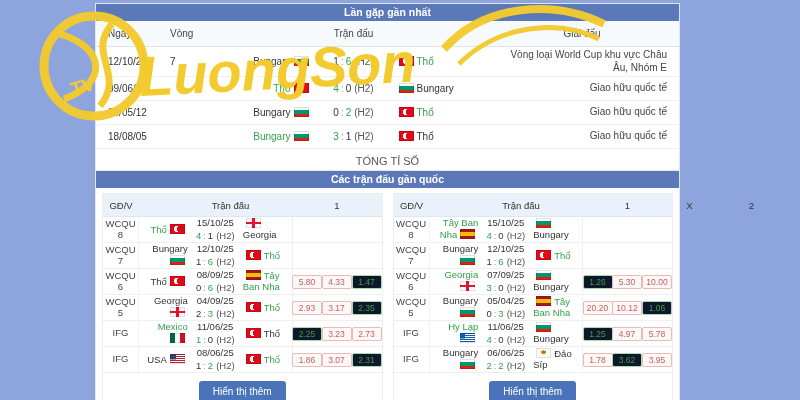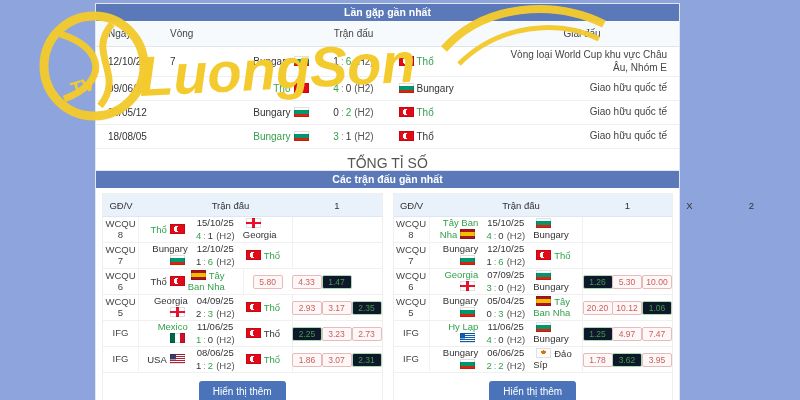--- a/index.html
+++ b/index.html
@@ -40,21 +40,21 @@
   .flag-mx{background:linear-gradient(90deg,#006847 0 33%,#fff 33% 66%,#ce1126 66%);}
   .flag-us{background-image:linear-gradient(#3c3b6e,#3c3b6e),
            repeating-linear-gradient(180deg,#b22234 0 1px,#fff 1px 2px);
            background-size:40% 55%,100% 100%;background-repeat:no-repeat,repeat;background-position:0 0,0 0;}
   .flag-gr{background-image:linear-gradient(#0d5eaf,#0d5eaf),
            repeating-linear-gradient(180deg,#0d5eaf 0 1px,#fff 1px 2px);
            background-size:36% 55%,100% 100%;background-repeat:no-repeat,repeat;background-position:0 0,0 0;}
   .flag-cy{background-image:radial-gradient(ellipse at 50% 42%,#d47600 0 22%,rgba(0,0,0,0) 23%);background-color:#fff;}
   
   .totals{padding:4px 0 6px;}
-  .totals-label{text-align:center;font-size:14px;color:#555;margin:2px 0 4px;}
+  .totals-label{text-align:center;font-size:11px;color:#555;margin:2px 0 4px;}
   .bar-row,.bar-labels{display:flex;align-items:center;padding:0 55px;}
   .bar-home{flex:0 0 52%;height:14px;line-height:14px;border-radius:2px;color:#fff;
             font-size:9.5px;text-align:center;}
   .bar-away{flex:0 0 27%;height:14px;line-height:14px;border-radius:2px;color:#fff;
             font-size:9.5px;text-align:center;}
   .bar-mid{flex:1;display:flex;align-items:center;font-size:9.5px;color:#333;}
   .bar-mid .line{flex:1;height:2px;background:#a7b2c4;}
   .bar-mid span{margin:0 5px;white-space:nowrap;}
   .bar-labels{margin-top:3px;font-size:9px;color:#444;}
   .bar-labels .bl{text-align:center;}
@@ -179,21 +179,21 @@
       <div class="bar-labels">
         <div class="bl bl-home">THỔ</div>
         <div class="bl bl-mid">HÒA</div>
         <div class="bl bl-away">BUNGARY</div>
       </div>
     </div>
   </div>
 
   <div class="card card-bottom">
     <div class="section-header">
-      <span>Các trận đấu gần nhất</span>
+      <span>Các trận đấu gần quốc</span>
     </div>
     <div class="tables">
       <div class="match-table">
         <div class="m-grid m-head">
           <div>GĐ/V</div>
           <div></div>
           <div>Trận đấu</div>
           <div></div>
           <div>1</div>
           <div>X</div>
@@ -245,20 +245,26 @@
     </div>
 
     <div class="m-grid m-row">
       <div class="c-stage">
         <span class="st1">WCQU</span>
                 <span class="st2">6</span>
       </div>
       <div class="m-home">
         <span class="t-name">Thổ</span><span class="flag flag-tr"></span>
       </div>
+      <div class="m-center">
+        <div class="m-date">08/09/25</div>
+        <div class="c-score">
+          <span class="s-h">0</span><span class="s-sep">:</span><span class="s-a win">6</span><span class="s-note">(H2)</span>
+        </div>
+      </div>
       <div class="m-away">
         <span class="flag flag-es"></span><span class="t-name win">Tây Ban Nha</span>
       </div>
       <div class="c-odd first">
                 <span class="odd odd-red">5.80</span>
               </div>
       <div class="c-odd">
                 <span class="odd odd-red">4.33</span>
               </div>
       <div class="c-odd">
@@ -479,21 +485,21 @@
       <div class="m-away">
         <span class="flag flag-bg"></span><span class="t-name">Bungary</span>
       </div>
       <div class="c-odd first">
                 <span class="odd odd-green">1.25</span>
               </div>
       <div class="c-odd">
                 <span class="odd odd-red">4.97</span>
               </div>
       <div class="c-odd">
-                <span class="odd odd-red">7.47</span>
+                <span class="odd odd-red">5.78</span>
               </div>
     </div>
 
     <div class="m-grid m-row">
       <div class="c-stage">
         <span class="st1">IFG</span>
       </div>
       <div class="m-home">
         <span class="t-name">Bungary</span><span class="flag flag-bg"></span>
       </div>

